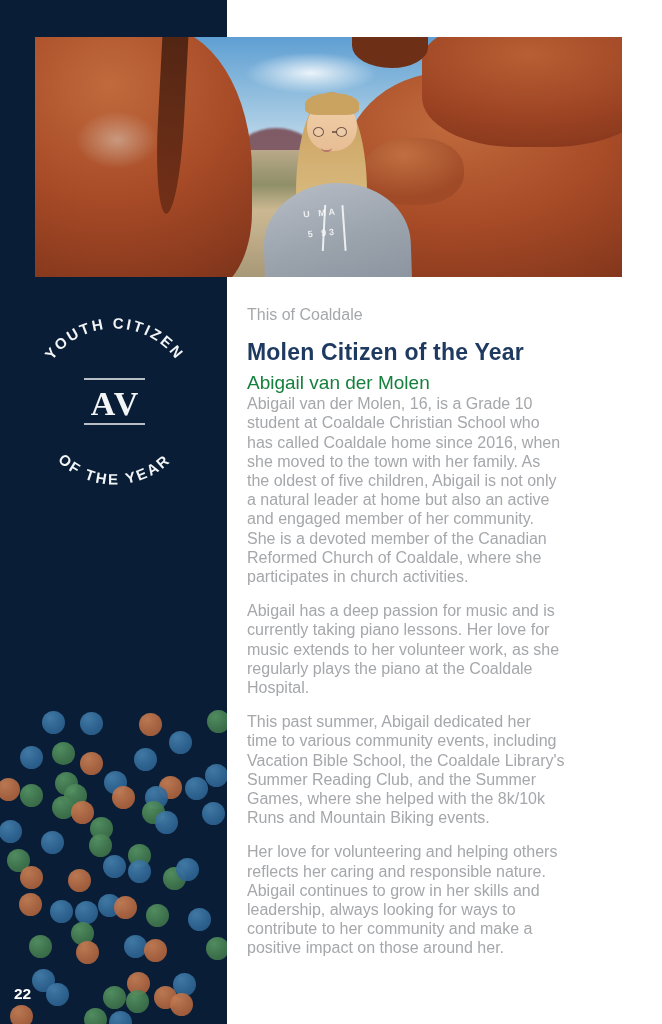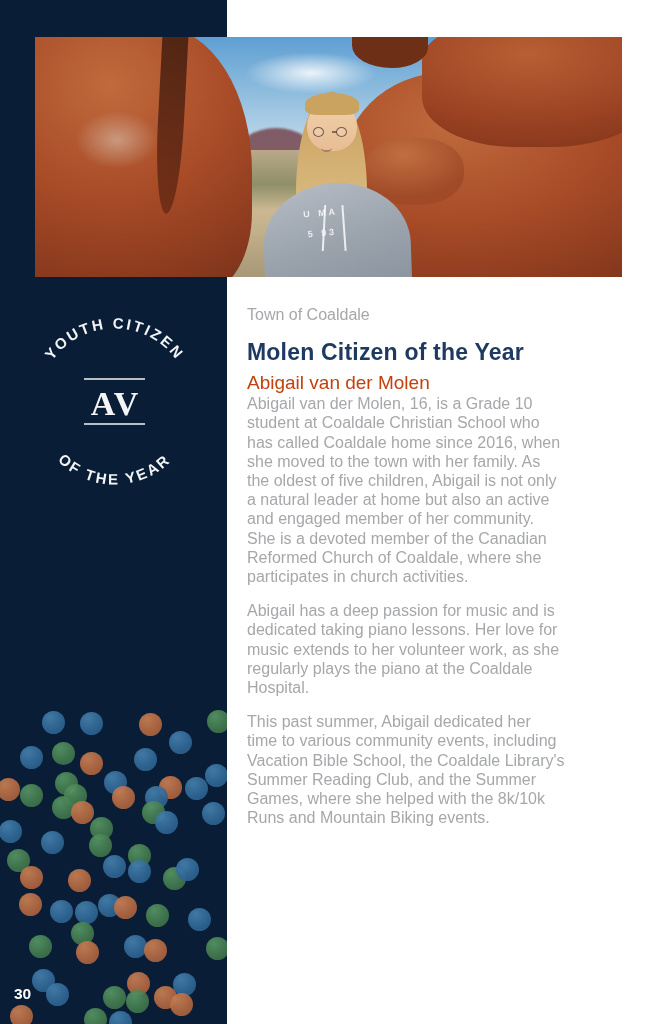--- a/index.html
+++ b/index.html
@@ -85,21 +85,21 @@
   .string { width:2px; height:19%; background:#eceef0; top:70%; }
   .string.l { left:49%; transform:rotate(3deg); } .string.r { left:52.4%; transform:rotate(-4deg); }
   .hoodie-text { left:45.8%; top:69%; color:rgba(255,255,255,.8); font-size:9px;
     letter-spacing:3px; font-weight:bold; transform:rotate(-5deg);
     white-space:pre-line; text-align:center; line-height:20px; }
 
   
   .article { position:absolute; left:247px; top:286px; width:380px; z-index:2; }
   .kicker { font-size:15px; line-height:18px; color:#6d6e70; margin:0; }
   .title  { font-size:23px; line-height:27px; color:#1f3a60; font-weight:bold; margin:5px 0 0 0; letter-spacing:.2px; }
-  .subtitle { font-size:19px; line-height:22px; color:#c2410c; margin:6px 0 0 0; font-weight:normal; }
+  .subtitle { font-size:19px; line-height:22px; color:#15803d; margin:6px 0 0 0; font-weight:normal; }
   .article p { font-size:16px; line-height:19.2px; color:#a5a7aa; margin:0 0 15px 0;
     white-space:pre-line; }
   .article p:first-of-type { margin-top:19px; }
 </style>
 </head>
 <body>
 
 <div class="page">
 
   <aside class="sidebar">
@@ -176,21 +176,21 @@
         <div class="dot blue" style="left: 172.5px; top: 972.5px;"></div>
         <div class="dot green" style="left: 102.5px; top: 985.5px;"></div>
         <div class="dot green" style="left: 125.5px; top: 989.5px;"></div>
         <div class="dot rust" style="left: 153.5px; top: 985.5px;"></div>
         <div class="dot rust" style="left: 169.5px; top: 992.5px;"></div>
         <div class="dot rust" style="left: 9.5px; top: 1004.5px;"></div>
         <div class="dot green" style="left: 83.5px; top: 1007.5px;"></div>
         <div class="dot blue" style="left: 108.5px; top: 1010.5px;"></div>
       </div>
 
-    <div class="page-number">30</div>
+    <div class="page-number">22</div>
   </aside>
 
   <figure class="photo" title="Abigail, smiling in glasses and a grey hoodie, standing between red rock formations with a desert valley and blue sky behind her">
     <div class="cloud"></div>
     <div class="ridge"></div>
     <div class="valley"></div>
     <div class="rock rock-right"></div>
     <div class="boulder-a"></div>
     <div class="boulder-b"></div>
     <div class="boulder-c"></div>
@@ -205,39 +205,45 @@
     <div class="bridge"></div>
     <div class="smile"></div>
     <div class="hoodie"></div>
     <div class="string l"></div>
     <div class="string r"></div>
     <div class="hoodie-text">U MA
 5 93</div>
   </figure>
 
   <main class="article">
-    <p class="kicker">Town of Coaldale</p>
+    <p class="kicker">This of Coaldale</p>
     <h1 class="title">Molen Citizen of the Year</h1>
     <h2 class="subtitle">Abigail van der Molen</h2>
     <p>Abigail van der Molen, 16, is a Grade 10
 student at Coaldale Christian School who
 has called Coaldale home since 2016, when
 she moved to the town with her family. As
 the oldest of five children, Abigail is not only
 a natural leader at home but also an active
 and engaged member of her community.
 She is a devoted member of the Canadian
 Reformed Church of Coaldale, where she
 participates in church activities.</p>
     <p>Abigail has a deep passion for music and is
-dedicated taking piano lessons. Her love for
+currently taking piano lessons. Her love for
 music extends to her volunteer work, as she
 regularly plays the piano at the Coaldale
 Hospital.</p>
     <p>This past summer, Abigail dedicated her
 time to various community events, including
 Vacation Bible School, the Coaldale Library's
 Summer Reading Club, and the Summer
 Games, where she helped with the 8k/10k
 Runs and Mountain Biking events.</p>
+    <p>Her love for volunteering and helping others
+reflects her caring and responsible nature.
+Abigail continues to grow in her skills and
+leadership, always looking for ways to
+contribute to her community and make a
+positive impact on those around her.</p>
   </main>
 
 </div>
 
 </body></html>

